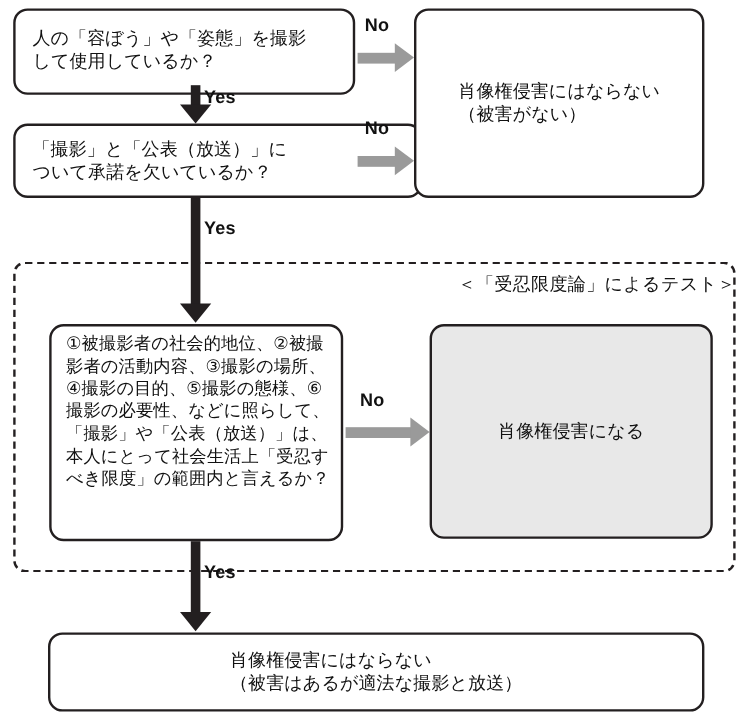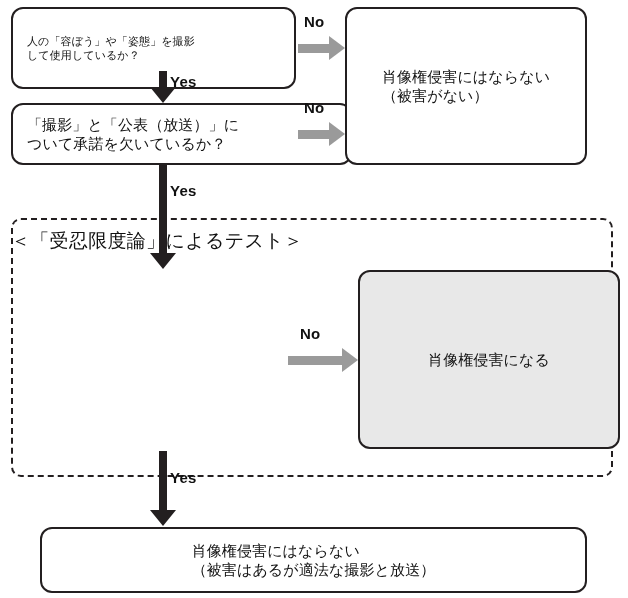--- a/index.html
+++ b/index.html
@@ -33,23 +33,23 @@
   .node.left-align {
     justify-content: flex-start;
     text-align: left;
   }
   .node.shaded {
     background: #e8e8e8;
   }
 
   
   #node-q1 {
-    left: 11px; top: 7px; width: 285px; height: 82px;
+    left: 11px; top: 7px; width: 285px; height: 72px;
     padding: 0 10px 0 14px;
-    font-size: 11px;
+    font-size: 15px;
     font-family: Liberation Serif, serif;
   }
   
   #node-q2 {
     left: 11px; top: 103px; width: 341px; height: 62px;
     padding: 0 10px 0 14px;
     font-size: 15px;
   }
   
   #node-no-harm {
@@ -61,21 +61,21 @@
     left: 41px; top: 270px; width: 245px; height: 181px;
     padding: 6px 8px 6px 12px;
     font-size: 14.4px;
     line-height: 1.3;
     align-items: flex-start;
     justify-content: flex-start;
     text-align: left;
   }
   
   #node-infringe {
-    left: 358px; top: 270px; width: 262px; height: 179px;
+    left: 358px; top: 270px; width: 236px; height: 179px;
     font-size: 15px;
   }
   
   #node-lawful {
     left: 40px; top: 527px; width: 547px; height: 66px;
     font-size: 15px;
   }
 
   
   #test-container {
@@ -84,22 +84,22 @@
     width: 602px; height: 259px;
     box-sizing: border-box;
     border: 2px dashed #231f20;
     border-radius: 10px;
     background: transparent;
   }
   #test-title {
     position: absolute;
     left: 11px; top: 228px;
     width: 602px;
-    text-align: left;
-    font-size: 19px;
+    text-align: right;
+    font-size: 15px;
     color: #111111;
     letter-spacing: 0.3px;
   }
 
   
   .v-arrow {
     position: absolute;
     width: 26px;
   }
   .v-arrow .shaft {
@@ -212,20 +212,21 @@
 
   <div class="v-arrow" id="arrow-yes-2">
     <div class="shaft"></div>
     <div class="head"></div>
   </div>
   <div class="edge-label" id="label-yes-2">Yes</div>
 
   <div id="test-container"></div>
   <div id="test-title">＜「受忍限度論」によるテスト＞</div>
 
+  <div class="node" id="node-criteria">①被撮影者の社会的地位、②被撮影者の活動内容、③撮影の場所、④撮影の目的、⑤撮影の態様、⑥撮影の必要性、などに照らして、「撮影」や「公表（放送）」は、本人にとって社会生活上「受忍すべき限度」の範囲内と言えるか？</div>
 
   <div class="h-arrow" id="arrow-no-3">
     <div class="shaft"></div>
     <div class="head"></div>
   </div>
   <div class="edge-label" id="label-no-3">No</div>
 
   <div class="node shaded" id="node-infringe">肖像権侵害になる</div>
 
   <div class="v-arrow" id="arrow-yes-3">

